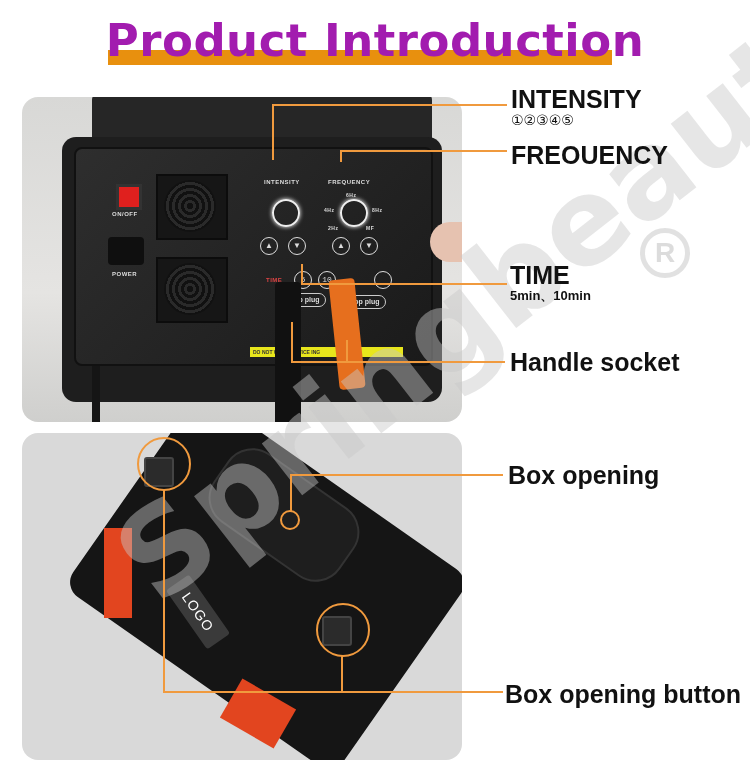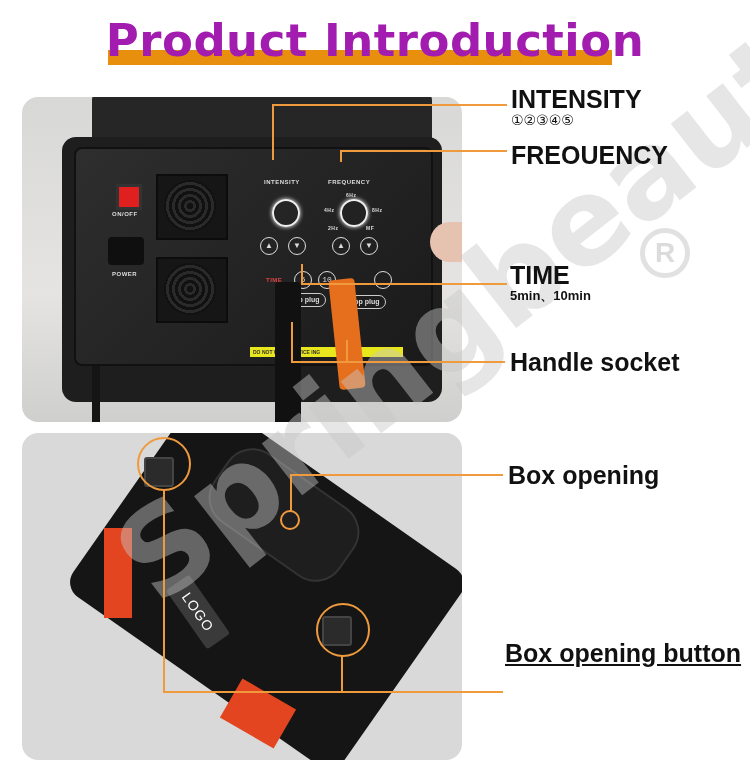--- a/index.html
+++ b/index.html
@@ -229,15 +229,15 @@
 <div class="callout" style="left:510px;top:262px;">
   <span class="main">TIME</span>
   <span class="sub">5min、10min</span>
 </div>
 <div class="callout" style="left:510px;top:349px;text-align:right;">
   <span class="main">Handle socket</span>
 </div>
 <div class="callout" style="left:508px;top:462px;">
   <span class="main">Box opening</span>
 </div>
-<div class="callout" style="left:505px;top:640px;text-decoration:underline;">
+<div class="callout" style="left:505px;top:681px;">
   <span class="main">Box opening button</span>
 </div>
 
 </body></html>

